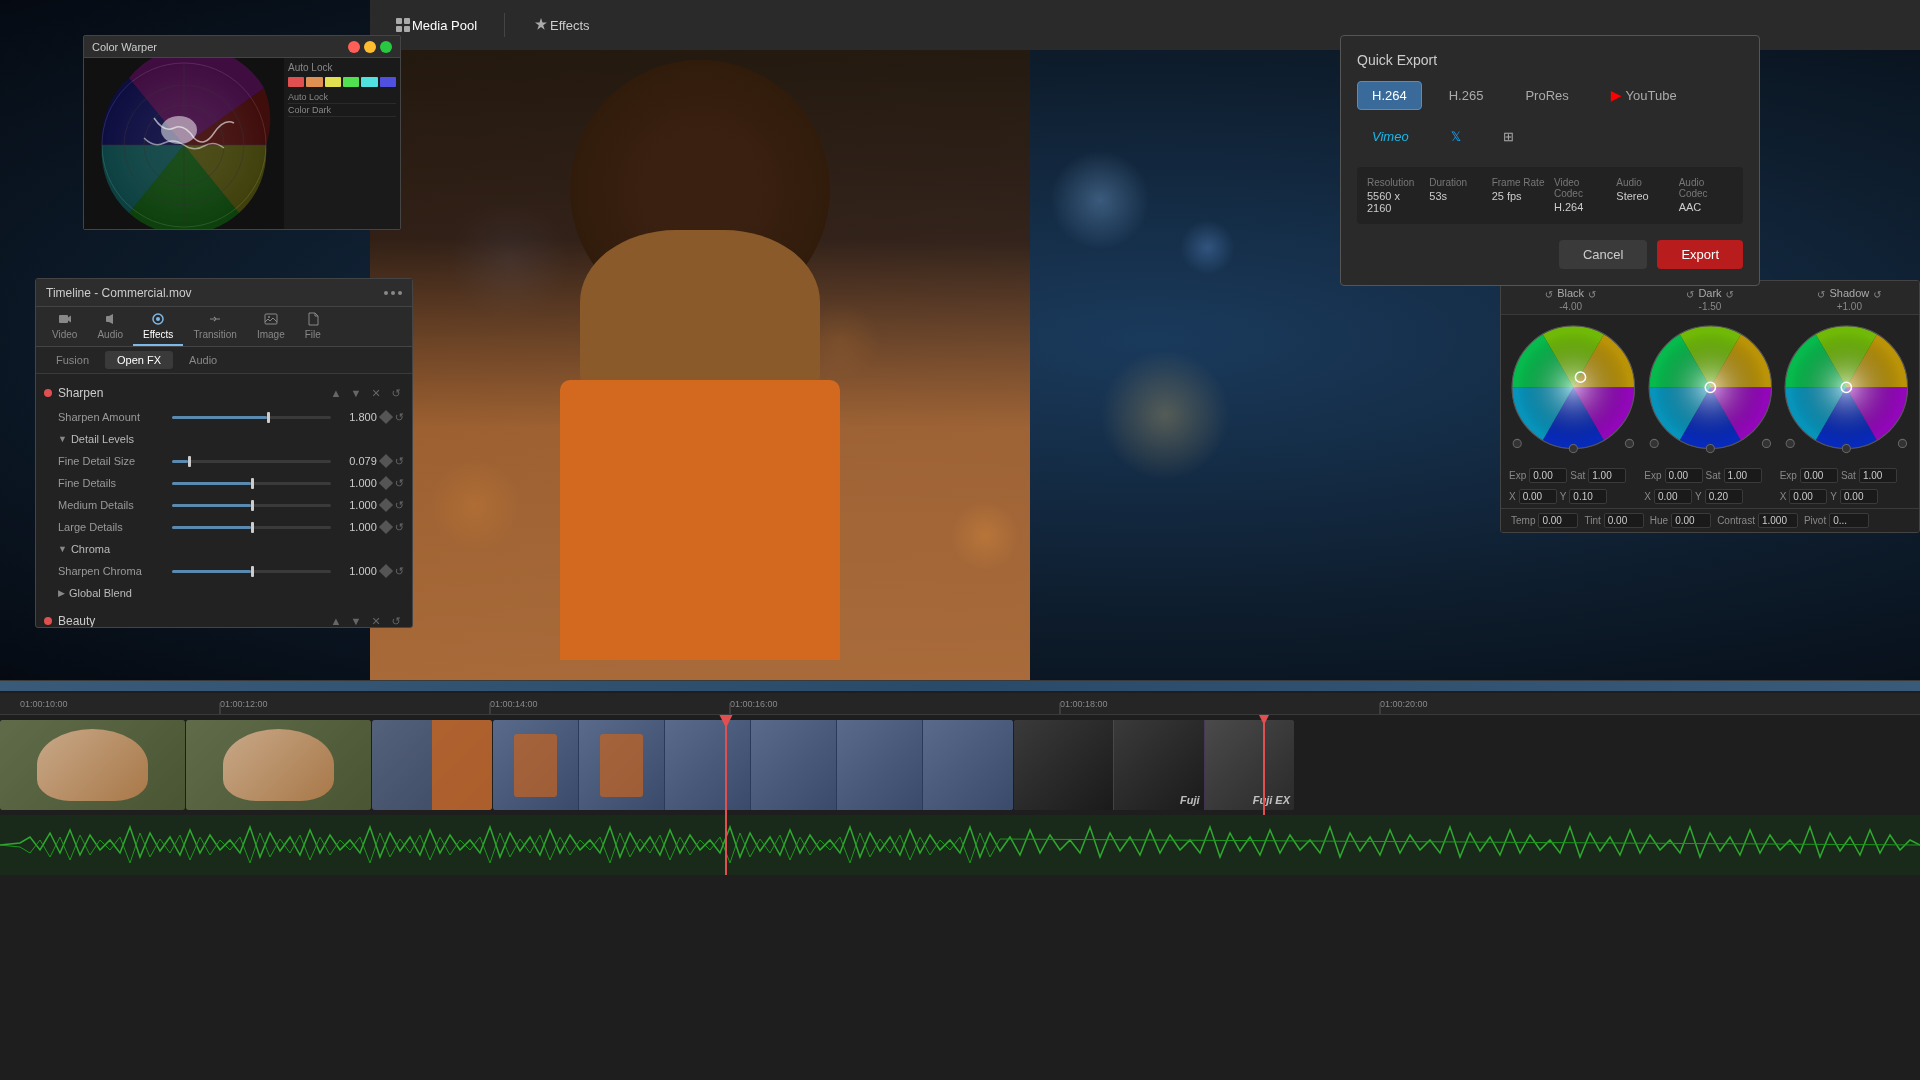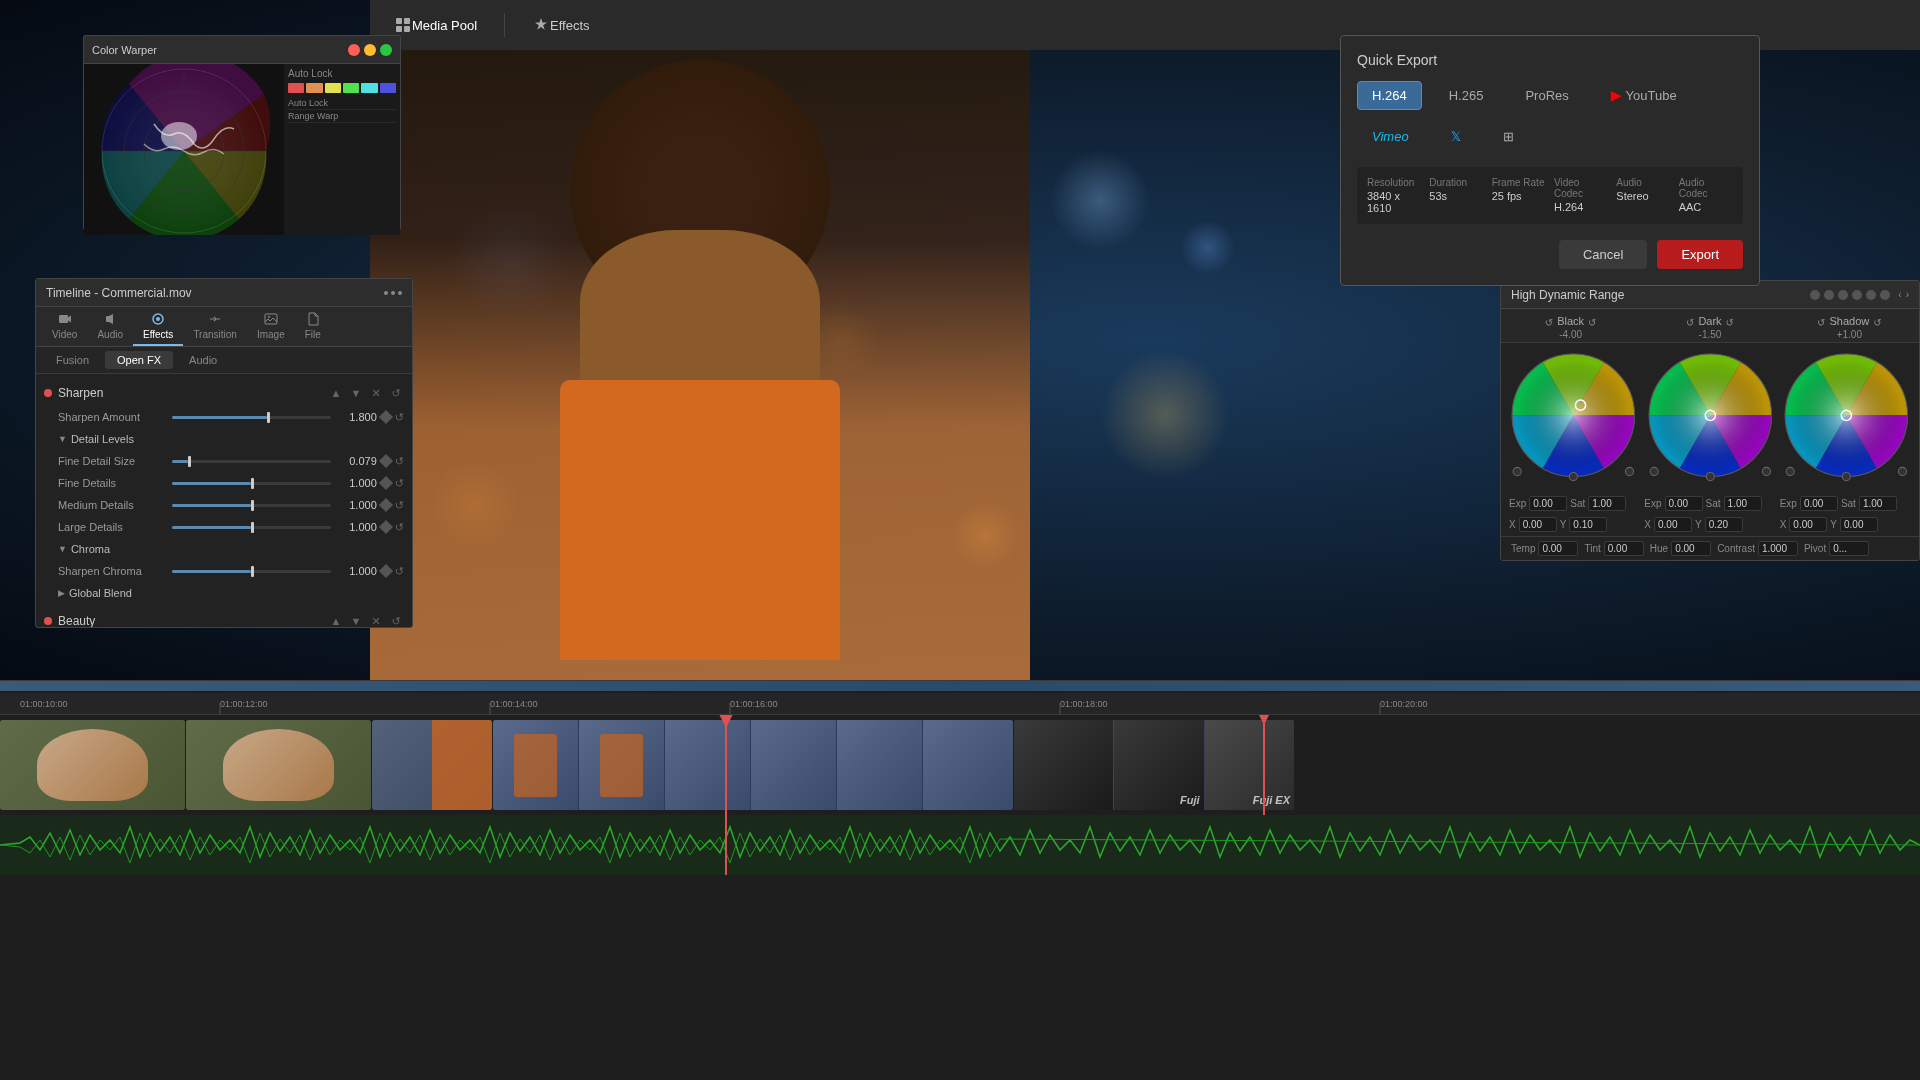--- a/index.html
+++ b/index.html
@@ -59,21 +59,21 @@
       position: absolute;
       left: 83px; top: 35px;
       width: 318px;
       height: 195px;
       background: #1e1e1e;
       border: 1px solid #444;
       z-index: 20;
       border-radius: 2px;
     }
     .panel-titlebar {
-      height: 28px;
+      height: 22px;
       background: #2d2d2d;
       display: flex;
       align-items: center;
       justify-content: space-between;
       padding: 0 8px;
       font-size: 11px;
       color: #ccc;
       border-bottom: 1px solid #444;
     }
     .panel-titlebar-btns {
@@ -644,21 +644,21 @@
       <div class="cw-swatch">
         <div class="cw-swatch-item" style="background:#e05050;"></div>
         <div class="cw-swatch-item" style="background:#e09050;"></div>
         <div class="cw-swatch-item" style="background:#e0e050;"></div>
         <div class="cw-swatch-item" style="background:#50e050;"></div>
         <div class="cw-swatch-item" style="background:#50e0e0;"></div>
         <div class="cw-swatch-item" style="background:#5050e0;"></div>
       </div>
       <div class="cw-list">
         <div class="cw-list-item">Auto Lock</div>
-        <div class="cw-list-item">Range Warp</div>
+        <div class="cw-list-item">Color Dark</div>
       </div>
     </div>
   </div>
 </div>
 
 <div class="timeline-panel">
   <div class="timeline-titlebar">
     <span>Timeline - Commercial.mov</span>
     <div class="timeline-titlebar-dots">
       <div class="dot"></div>
@@ -853,21 +853,21 @@
       <span style="color:#1da1f2;">𝕏</span>
     </div>
     <div class="qe-preset">
       <span style="color:#aaa;">⊞</span>
     </div>
   </div>
 
   <div class="qe-info-row">
     <div class="qe-info-item">
       <div class="qe-info-label">Resolution</div>
-      <div class="qe-info-value">3840 x 1610</div>
+      <div class="qe-info-value">5560 x 2160</div>
     </div>
     <div class="qe-info-item">
       <div class="qe-info-label">Duration</div>
       <div class="qe-info-value">53s</div>
     </div>
     <div class="qe-info-item">
       <div class="qe-info-label">Frame Rate</div>
       <div class="qe-info-value">25 fps</div>
     </div>
     <div class="qe-info-item">
@@ -884,33 +884,20 @@
     </div>
   </div>
 
   <div class="qe-actions">
     <button class="qe-btn qe-btn-cancel">Cancel</button>
     <button class="qe-btn qe-btn-export">Export</button>
   </div>
 </div>
 
 <div class="hdr-panel">
-  <div class="hdr-titlebar">
-    <span>High Dynamic Range</span>
-    <div class="hdr-titlebar-btns">
-      <div class="hdr-titlebar-btn"></div>
-      <div class="hdr-titlebar-btn"></div>
-      <div class="hdr-titlebar-btn"></div>
-      <div class="hdr-titlebar-btn"></div>
-      <div class="hdr-titlebar-btn"></div>
-      <div class="hdr-titlebar-btn"></div>
-      <div style="font-size:10px; color:#888; margin-left:4px;">‹</div>
-      <div style="font-size:10px; color:#888;">›</div>
-    </div>
-  </div>
 
   <div class="hdr-wheels-header">
     <div class="hdr-wheel-col">
       <div style="display:flex; align-items:center; gap:4px;">
         <span style="font-size:10px; color:#888;">↺</span>
         <span class="hdr-wheel-title">Black</span>
         <span style="font-size:10px; color:#888;">↺</span>
       </div>
       <span class="hdr-wheel-val">-4.00</span>
     </div>

